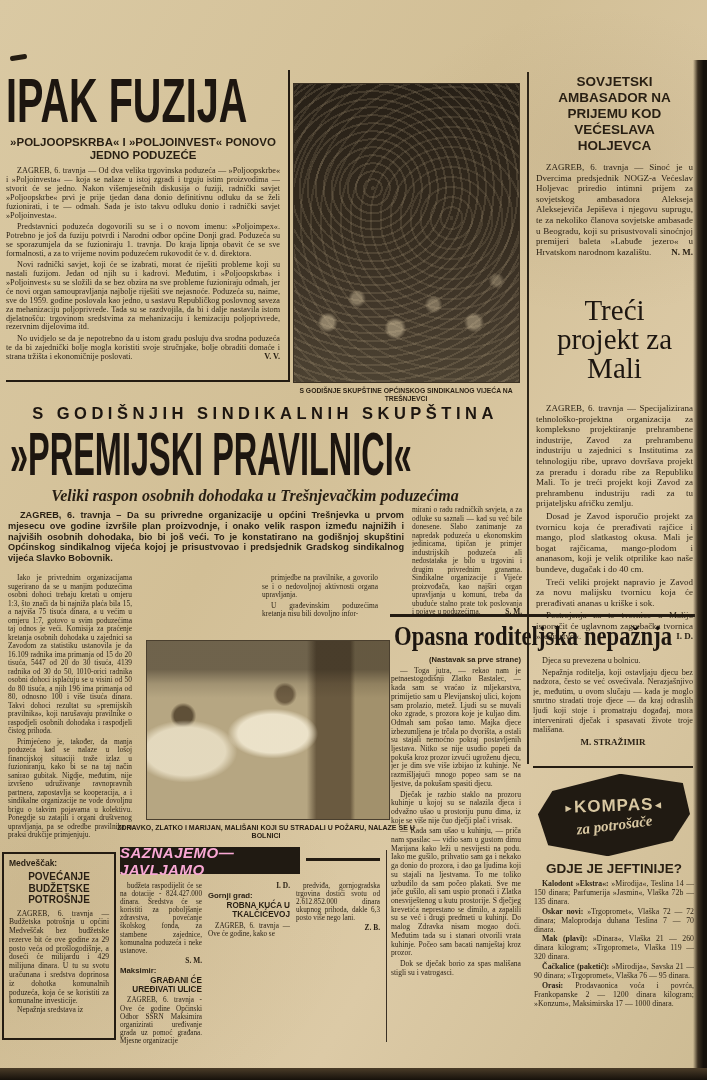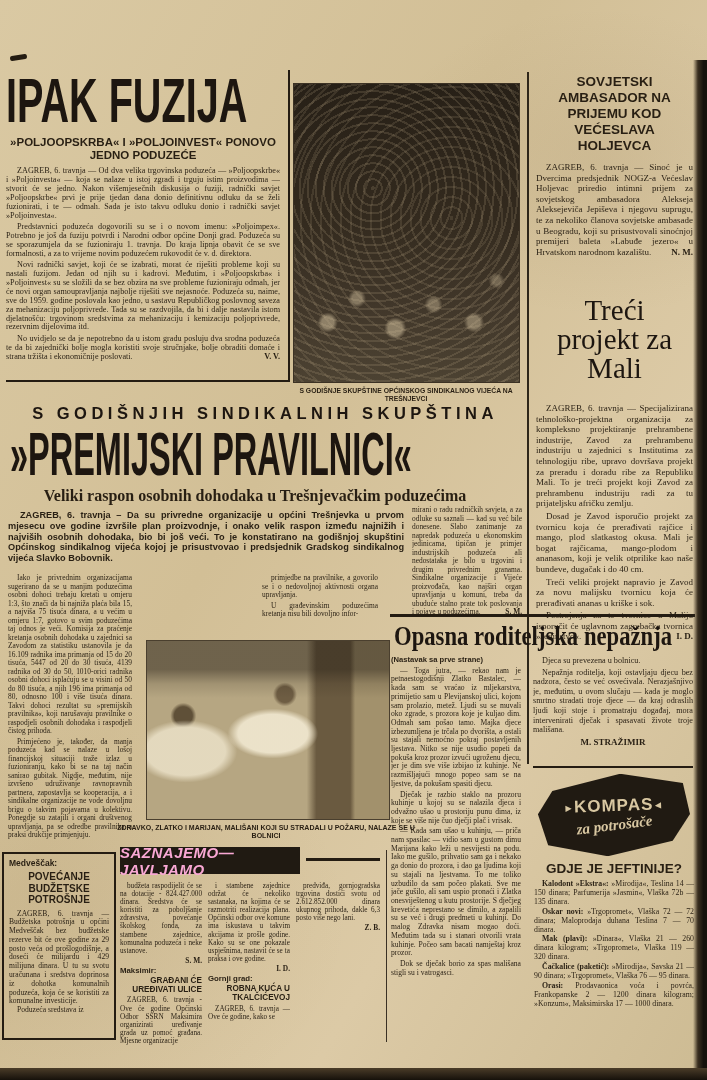--- a/index.html
+++ b/index.html
@@ -55,21 +55,21 @@
   .mali { left:536px; top:296px; width:157px; }
   .mali-title { width:122px; margin:0 auto 20px; text-align:center; font-weight:normal; font-size:29px; line-height:29px; color:#1d1610; }
   .hrule-mid { left:390px; top:614px; width:305px; height:3px; background:#241c12; }
 
   
   .premijski-kicker { left:30px; top:404px; width:470px; text-align:center;
     font-family:"Liberation Sans", sans-serif; font-weight:bold; font-size:16.5px; letter-spacing:4.5px; color:#1d1610; }
   .premijski-headline { left:10px; top:424px; width:500px; height:60px;
     font-family:"Liberation Sans", sans-serif; font-weight:bold; font-size:58px; line-height:56px; white-space:nowrap;
     transform:scale(0.56,1.06); transform-origin:left top; color:#1d1610; }
-  .premijski-subhead { left:20px; top:487px; width:470px; text-align:center; font-weight:bold; font-size:16px; }
+  .premijski-subhead { left:20px; top:487px; width:470px; text-align:center; font-weight:bold; font-style:italic; font-size:16px; }
   .premijski-lead { left:8px; top:510px; width:396px; font-family:"Liberation Sans", sans-serif; font-weight:bold; font-size:9.2px; line-height:10.8px; text-align:justify; text-indent:12px; }
   .pcol { font-size:7.4px; line-height:8.5px; text-align:justify; overflow:hidden; }
   .pcol p { text-indent:9px; margin-bottom:2px; }
   .premijski-col4 { left:412px; top:506px; width:110px; height:108px; }
   .premijski-col1 { left:8px;  top:574px; width:124px; height:266px; }
   .premijski-col2 { left:138px; top:574px; width:118px; height:62px; }
   .premijski-col3 { left:262px; top:574px; width:116px; height:62px; }
 
   
   .photo-hospital { left:146px; top:640px; width:244px; height:180px; border:1px solid #4a3f2e;
@@ -80,21 +80,21 @@
       radial-gradient(ellipse 66px 40px at 16% 62%, rgba(232,222,196,.9) 0 60%, transparent 78%),
       radial-gradient(circle at 15% 42%, #5f5038 0 9px, transparent 13px),
       linear-gradient(90deg, #b6a682 0 66%, #6a5a40 70% 84%, #a2916c 86% 100%),
       linear-gradient(180deg, #a6966f, #c0b08a); }
   .caption-hospital { left:116px; top:824px; width:300px; text-align:center;
     font-family:"Liberation Sans", sans-serif; font-weight:bold; font-size:7px; line-height:8.4px; }
 
   
   .nepaznja-title { left:394px; top:621px; width:306px; height:32px; font-weight:bold; font-size:27px; line-height:28px;
     white-space:nowrap; transform:scale(0.84,1.05); transform-origin:left top; color:#1d1610; }
-  .nepaznja-note { font-family:"Liberation Sans", sans-serif; font-weight:bold; font-size:7.6px; text-align:left; margin-bottom:2px; }
+  .nepaznja-note { font-family:"Liberation Sans", sans-serif; font-weight:bold; font-size:7.6px; text-align:right; margin-bottom:2px; }
   .ncol { font-size:7.6px; line-height:8.7px; text-align:justify; overflow:hidden; }
   .ncol p { text-indent:9px; margin-bottom:2px; }
   .nepaznja-col1 { left:391px; top:656px; width:130px; height:384px; }
   .nepaznja-col2 { left:533px; top:656px; width:160px; font-size:8.2px; line-height:9.6px; }
   .nepaznja-sig { text-align:center; font-weight:bold; font-size:9px; margin-top:3px; }
   .hrule-nep { left:533px; top:766px; width:160px; height:2px; background:#241c12; }
 
   
   .kompas { left:534px; top:774px; width:160px; }
   .kompas-logo { width:152px; height:82px; margin:0 auto 5px; background:#201a12; transform:rotate(-2deg);
@@ -239,35 +239,34 @@
     <p class="kompas-entry">
       <b>Orasi:</b>
       <span>Prodavaonica voća i povrća, Frankopanske 2 — 1200 dinara kilogram; »Konzum«, Maksimirska 17 — 1000 dinara.</span>
     </p>
   </div>
 
   <div class="abs medvescak">
     <div class="medvescak-kicker">Medveščak:</div>
     <div class="medvescak-title">POVEĆANJE BUDŽETSKE POTROŠNJE</div>
     <p>ZAGREB, 6. travnja — Budžetska potrošnja u općini Medveščak bez budžetske rezerve bit će ove godine za 29 posto veća od prošlogodišnje, a doseći će milijardu i 429 milijuna dinara. U tu su svotu uračunana i sredstva doprinosa iz dohotka komunalnih poduzeća, koja će se koristiti za komunalne investicije.</p>
-    <p>Poduzeća sredstava iz</p>
+    <p>Nepažnja sredstava iz</p>
   </div>
 
   <div class="abs saznajemo-banner">SAZNAJEMO—JAVLJAMO</div>
   <div class="abs saznajemo-rule"></div>
 
   <div class="abs saz-col saz-c1">
     <p>budžeta raspodijelit će se na dotacije - 824.427.000 dinara. Sredstva će se koristiti za poboljšanje zdravstva, povećanje školskog fonda, za stambene zajednice, komunalna poduzeća i neke ustanove.</p>
     <div class="saz-sig">S. M.</div>
     <div class="saz-kicker">Maksimir:</div>
     <div class="saz-title">GRAĐANI ĆE UREĐIVATI ULICE</div>
     <p>ZAGREB, 6. travnja - Ove će godine Općinski Odbor SSRN Maksimira organizirati uređivanje grada uz pomoć građana. Mjesne organizacije</p>
   </div>
   <div class="abs saz-col saz-c2">
-    <p>i stambene zajednice održat će nekoliko sastanaka, na kojima će se razmotriti realizacija plana. Općinski odbor ove komune ima iskustava u takvim akcijama iz prošle godine. Kako su se one pokazale uspješnima, nastavit će se ta praksa i ove godine.</p>
     <div class="saz-sig">I. D.</div>
     <div class="saz-kicker">Gornji grad:</div>
     <div class="saz-title">ROBNA KUĆA U TKALČIĆEVOJ</div>
     <p>ZAGREB, 6. travnja — Ove će godine, kako se</p>
   </div>
   <div class="abs saz-col saz-c3">
     <p>predviđa, gornjogradska trgovina dostići svotu od 2.612.852.000 dinara ukupnog prihoda, dakle 6,3 posto više nego lani.</p>
     <div class="saz-sig">Z. B.</div>
   </div>
 

